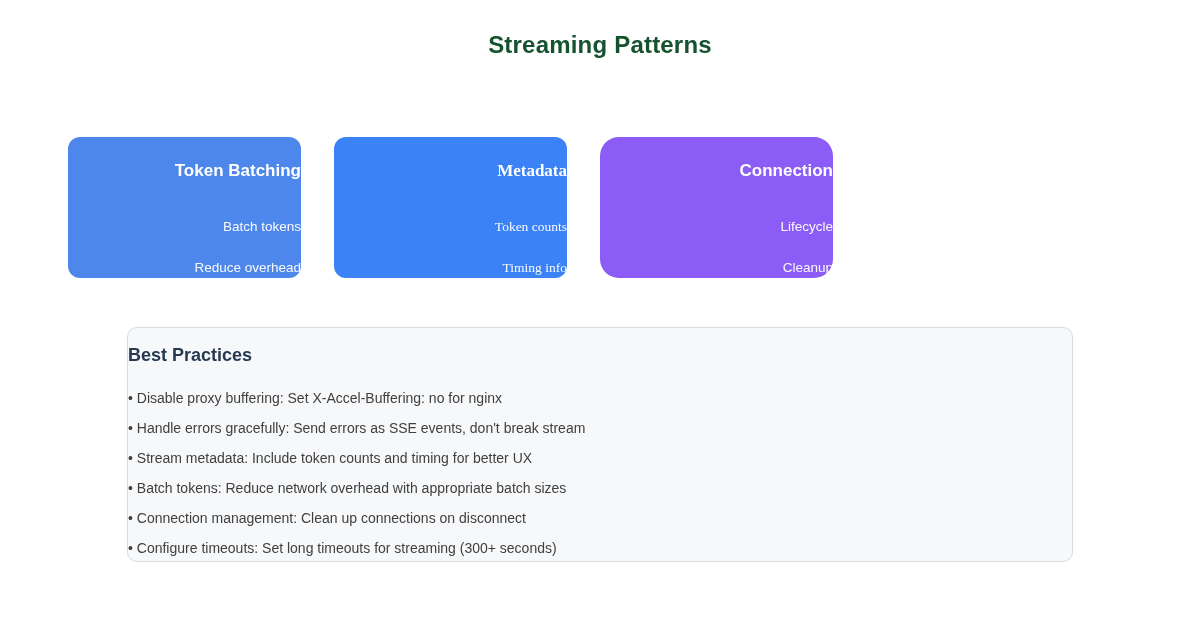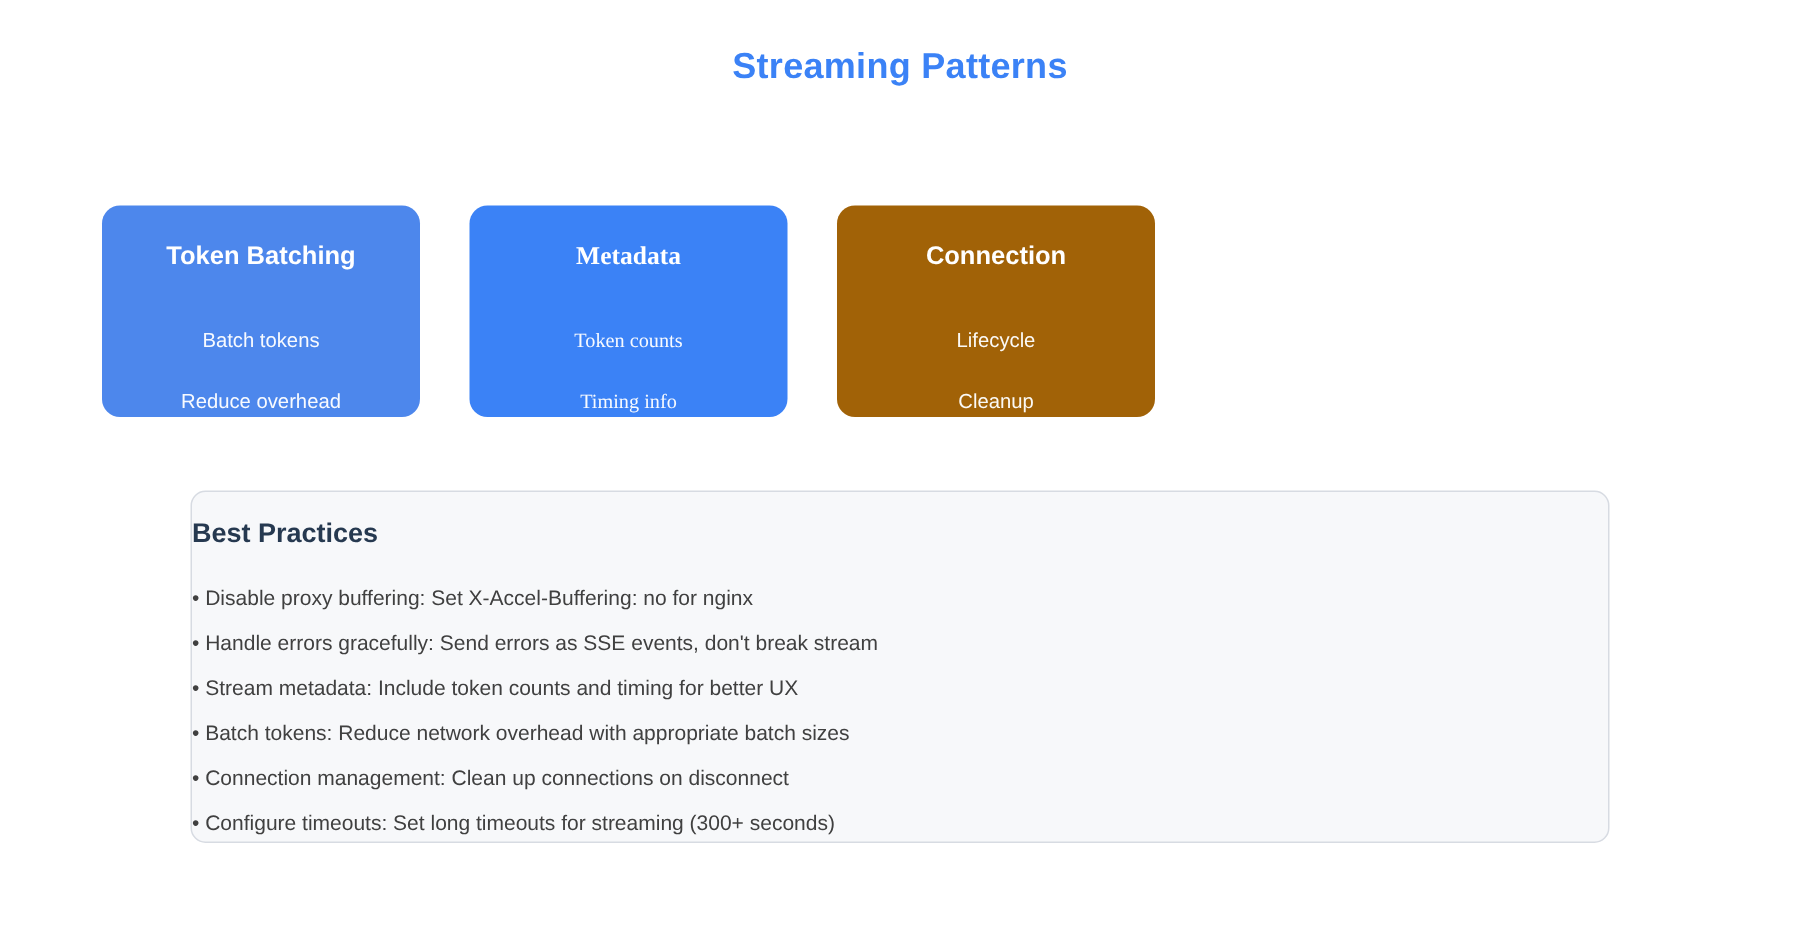--- a/index.html
+++ b/index.html
@@ -14,36 +14,36 @@
     height: 630px;
     background: #ffffff;
     overflow: hidden;
   }
   .title {
     margin: 0;
     padding-top: 31px;
     text-align: center;
     font-size: 24px;
     font-weight: bold;
-    color: #3b82f6;
+    color: #14532d;
     letter-spacing: 0.2px;
   }
   .cards {
     position: absolute;
     left: 68px;
     top: 137px;
     display: flex;
     gap: 33px;
   }
   .card {
-    width: 212px;
+    width: 233px;
     height: 141px;
     border-radius: 12px;
     color: #ffffff;
-    text-align: center;
+    text-align: right;
     box-sizing: border-box;
   }
   .card-title {
     margin-top: 24px;
     font-size: 17px;
     line-height: 20px;
     font-weight: bold;
     color: #ffffff;
   }
   .card-line {
@@ -96,21 +96,21 @@
       <div class="card-line second">Reduce overhead</div>
     </div>
 
 
     <div class="card" style="background-color: #3b82f6; font-family: Liberation Serif, serif;">
       <div class="card-title">Metadata</div>
       <div class="card-line first">Token counts</div>
       <div class="card-line second">Timing info</div>
     </div>
 
-    <div class="card" style="background-color: #a16207;">
+    <div class="card" style="background-color: #8b5cf6; border-radius: 19px;">
       <div class="card-title">Connection</div>
       <div class="card-line first">Lifecycle</div>
       <div class="card-line second">Cleanup</div>
     </div>
 
   </div>
 
   <div class="best">
     <div class="best-title">Best Practices</div>
     <div class="best-list">

